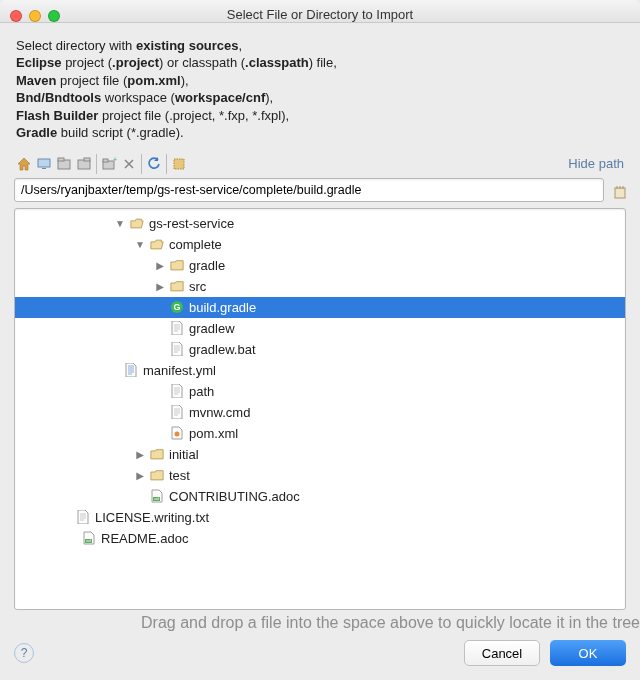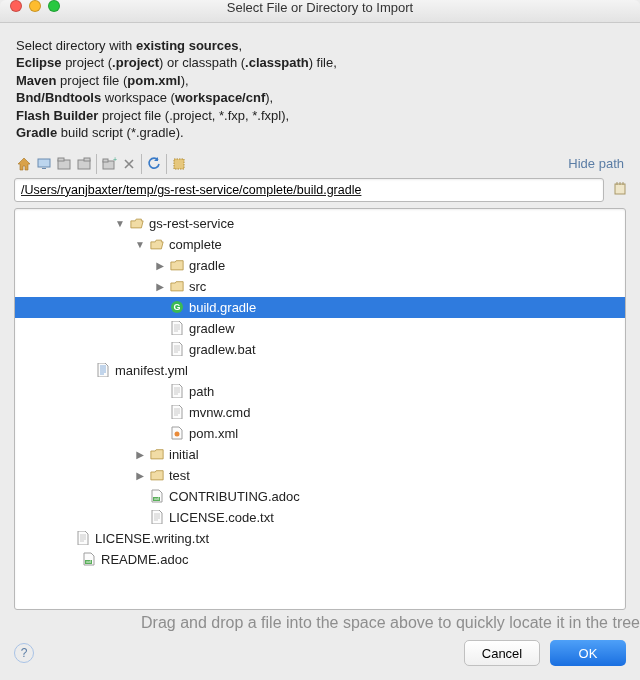--- a/index.html
+++ b/index.html
@@ -1,31 +1,31 @@
 <!DOCTYPE html>
 <html><head>
 <meta charset="utf-8">
 <style>
   * { box-sizing: border-box; }
   html, body { margin:0; padding:0; font-family: "Helvetica Neue", Arial, sans-serif; font-size:13px; color:#222; background:#ececec; }
   .window { width:640px; height:680px; background:#ececec; display:flex; flex-direction:column; }
-  .titlebar { height:24px; background:linear-gradient(#f4f4f4,#e3e3e3); border-bottom:1px solid #c9c9c9; border-top-left-radius:6px; border-top-right-radius:6px; display:flex; align-items:flex-start; position:relative; }
+  .titlebar { height:24px; background:linear-gradient(#f4f4f4,#e3e3e3); border-bottom:1px solid #c9c9c9; border-top-left-radius:6px; border-top-right-radius:6px; display:flex; align-items:flex-end; position:relative; }
   .traffic { display:flex; gap:7px; margin-left:10px; }
   .dot { width:12px; height:12px; border-radius:50%; border:0.5px solid rgba(0,0,0,0.2); }
   .dot.red { background:#ff5f57; }
   .dot.yellow { background:#febc2e; }
   .dot.green { background:#28c840; }
   .title { position:absolute; left:0; right:0; text-align:center; font-size:13px; color:#333; pointer-events:none; }
   .instructions { padding:14px 16px 10px 16px; line-height:1.35; }
   .toolbar { display:flex; align-items:center; padding:2px 10px 4px 14px; }
   .toolbar .sep { width:1px; height:20px; background:#bbb; margin:0 2px; }
   .toolbar .btn { width:20px; height:20px; display:flex; align-items:center; justify-content:center; cursor:default; }
   .toolbar .spacer { flex:1; }
   .hidepath { color:#5b7da5; font-size:13px; margin-right:6px; }
-  .pathrow { display:flex; align-items:flex-start; padding:0 10px 6px 14px; gap:6px;text-decoration:underline; }
+  .pathrow { display:flex; align-items:flex-end; padding:0 10px 6px 14px; gap:6px; }
   .pathinput { flex:1; height:24px; border:1px solid #b8b8b8; border-radius:3px; padding:0 6px; font-size:12.5px; background:#fff; box-shadow:inset 0 1px 2px rgba(0,0,0,0.08); }
   .pathbtn { width:20px; height:20px; display:flex; align-items:center; justify-content:center; }
   .treewrap { margin:0 14px; border:1px solid #b8b8b8; background:#fff; height:430px; overflow:hidden; border-radius:3px; box-shadow:inset 0 1px 2px rgba(0,0,0,0.08); position:relative; }
   .tree { padding-top:4px; font-size:13px; }
   .row { display:flex; align-items:center; height:21px; cursor:default; white-space:nowrap; }
   .row .arrow { width:10px; display:inline-flex; justify-content:center; color:#7d7d7d; font-size:10px; margin-right:4px; }
   .row .icon { width:16px; height:16px; margin-right:4px; display:inline-flex; align-items:center; justify-content:center; }
   .row.selected { background:#2f7bde; color:#fff; }
   .hint { text-align:right; color:#8e8e8e; font-size:16px; padding:4px 0 8px 16px; }
   .footer { display:flex; align-items:center; padding:0 14px 14px 14px; gap:10px; }
@@ -182,21 +182,21 @@
         </div>
       <div class="row" style="padding-left:154px">
           <span class="icon">
             <svg class="file-icon" viewBox="0 0 12 14">
               <path d="M1 0 L8 0 L11 3 L11 14 L1 14 Z" fill="#fcfcfc" stroke="#9e9e9e"></path>
               <path d="M3 4 L9 4 M3 6 L9 6 M3 8 L9 8 M3 10 L7 10" stroke="#bcbcbc" stroke-width="0.8"></path>
             </svg>
           </span>
           <span>gradlew.bat</span>
         </div>
-      <div class="row" style="padding-left:80px">
+      <div class="row" style="padding-left:108px">
           <span class="icon">
             <svg class="file-icon" viewBox="0 0 12 14">
               <path d="M1 0 L8 0 L11 3 L11 14 L1 14 Z" fill="#fcfcfc" stroke="#9e9e9e"></path>
               <path d="M3 3 L9 3 M3 5 L9 5 M3 7 L9 7 M3 9 L9 9 M3 11 L7 11" stroke="#7aa5d6" stroke-width="0.9"></path>
             </svg>
           </span>
           <span>manifest.yml</span>
         </div>
       <div class="row" style="padding-left:154px">
           <span class="icon">
@@ -245,29 +245,20 @@
         </div>
       <div class="row" style="padding-left:134px">
           <span class="icon">
             <svg width="14" height="14" viewBox="0 0 14 14">
               <path d="M2 1 L9 1 L12 4 L12 13 L2 13 Z" fill="#fcfcfc" stroke="#9e9e9e"></path>
               <rect x="3" y="8" width="7" height="4" fill="#5aaf5a"></rect>
               <text x="6.5" y="11.4" text-anchor="middle" font-size="4" fill="#fff">ad</text>
             </svg>
           </span>
           <span>CONTRIBUTING.adoc</span>
-        </div>
-      <div class="row" style="padding-left:134px">
-          <span class="icon">
-            <svg class="file-icon" viewBox="0 0 12 14">
-              <path d="M1 0 L8 0 L11 3 L11 14 L1 14 Z" fill="#fcfcfc" stroke="#9e9e9e"></path>
-              <path d="M3 4 L9 4 M3 6 L9 6 M3 8 L9 8 M3 10 L7 10" stroke="#bcbcbc" stroke-width="0.8"></path>
-            </svg>
-          </span>
-          <span>LICENSE.code.txt</span>
         </div>
       <div class="row" style="padding-left:60px">
           <span class="icon">
             <svg class="file-icon" viewBox="0 0 12 14">
               <path d="M1 0 L8 0 L11 3 L11 14 L1 14 Z" fill="#fcfcfc" stroke="#9e9e9e"></path>
               <path d="M3 4 L9 4 M3 6 L9 6 M3 8 L9 8 M3 10 L7 10" stroke="#bcbcbc" stroke-width="0.8"></path>
             </svg>
           </span>
           <span>LICENSE.writing.txt</span>
         </div>

